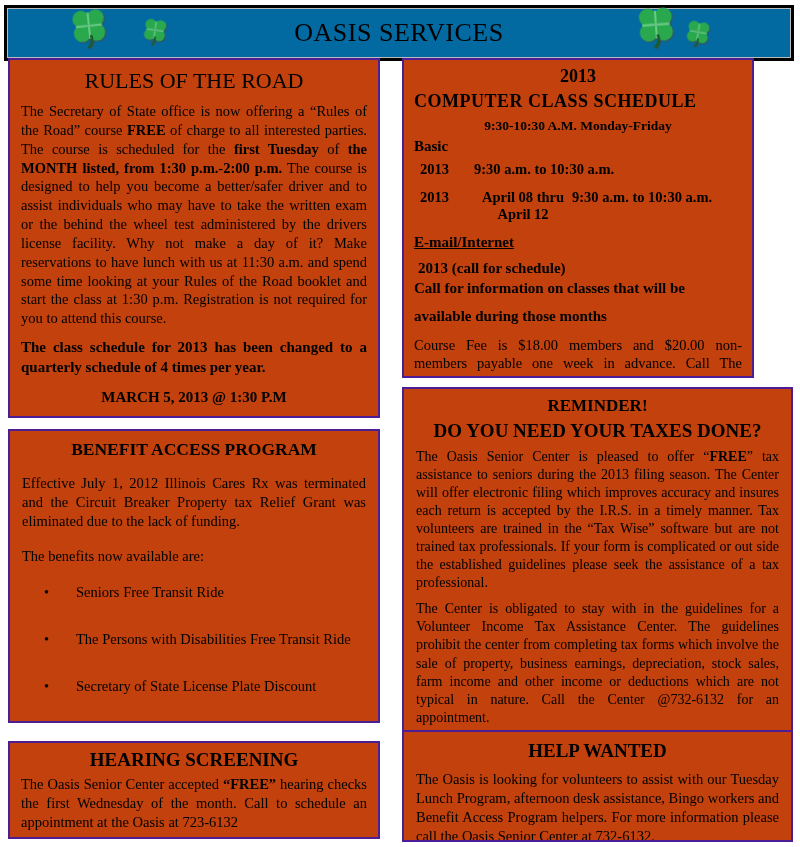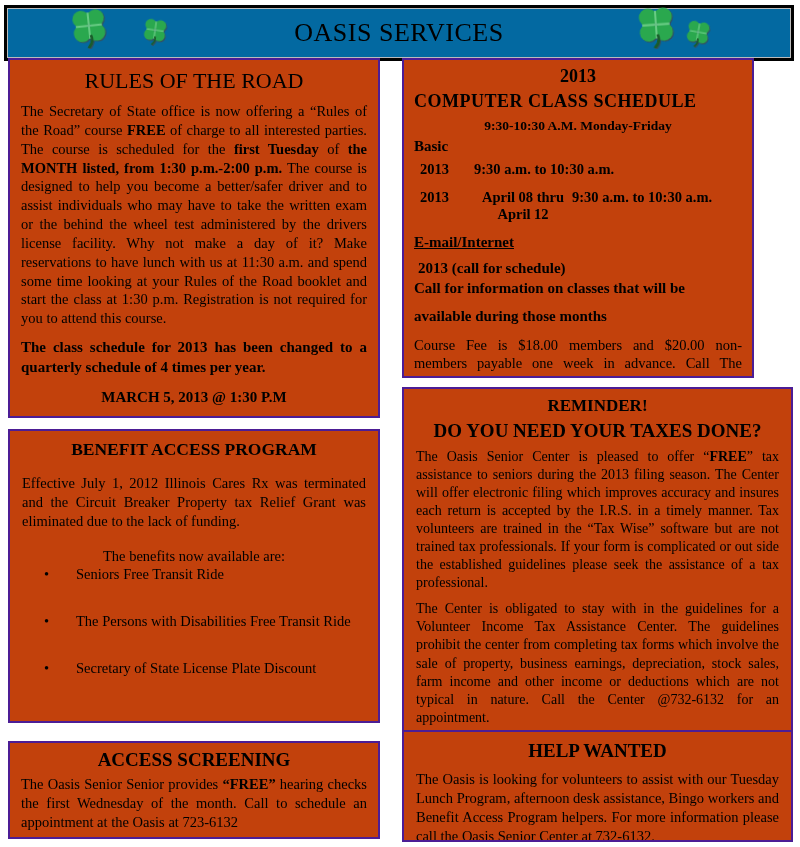--- a/index.html
+++ b/index.html
@@ -44,21 +44,21 @@
   b            { font-weight:bold; }
 
   
   #rules-box .body-text { margin-bottom:10px; }
   .rules-bold-para { font-size:15px; font-weight:bold; line-height:1.3; text-align:justify; margin-bottom:12px; }
   .rules-date { font-size:15px; font-weight:bold; text-align:center; margin:6px 0 14px; }
 
   
   #benefit-box .ttl-bold { margin:2px 0 14px; }
   #benefit-box .p1 { margin-bottom:16px; }
-  #benefit-box .p2 { margin-bottom:0; text-align:center; }
+  #benefit-box .p2 { margin-bottom:18px; text-align:left; }
   .bullet-item { display:flex; font-size:14.5px; line-height:1.3; margin:0 0 28px 22px; }
   .bullet-dot  { width:32px; flex:0 0 32px; }
 
   
   #hearing-box .ttl-bold-lg { margin:2px 0 4px; }
   #help-box .ttl-bold-lg    { margin:4px 0 8px; }
 
   
   .comp-year   { font-size:18px; font-weight:bold; text-align:center; margin-top:2px; }
   .comp-title  { font-size:18px; font-weight:bold; text-align:left; margin-top:4px; letter-spacing:0.5px; }
@@ -136,22 +136,22 @@
       <span>The Persons with Disabilities Free Transit Ride</span>
     </div>
     <div class="bullet-item">
       <span class="bullet-dot">•</span>
       <span>Secretary of State License Plate Discount</span>
     </div>
 
   </div>
 
   <div class="box" id="hearing-box">
-    <div class="ttl-bold-lg">ACCESS SCREENING</div>
-    <p class="body-text just"><span>The Oasis Senior Senior provides </span><b>“FREE”</b><span> hearing checks the first Wednesday of the month. Call to schedule an appointment at the Oasis at 723-6132</span></p>
+    <div class="ttl-bold-lg">HEARING SCREENING</div>
+    <p class="body-text just"><span>The Oasis Senior Center accepted </span><b>“FREE”</b><span> hearing checks the first Wednesday of the month. Call to schedule an appointment at the Oasis at 723-6132</span></p>
   </div>
 
   <div class="box" id="computer-box">
     <div class="comp-year">2013</div>
     <div class="comp-title">COMPUTER CLASS  SCHEDULE</div>
     <div class="comp-sub">9:30-10:30 A.M. Monday-Friday</div>
     <div class="comp-basic">Basic</div>
     <div class="sched-row">
       <span class="sr-year">2013</span>
       <span class="sr-time">9:30 a.m. to 10:30 a.m.</span>

